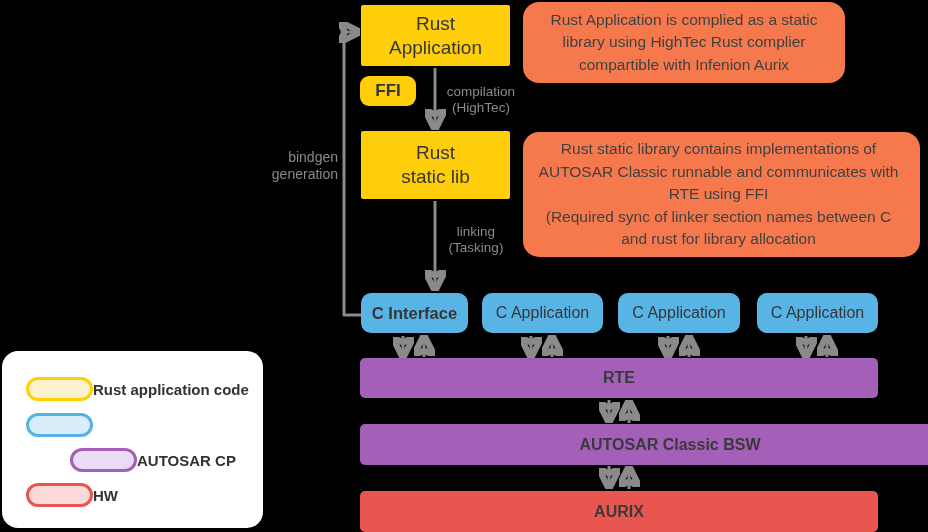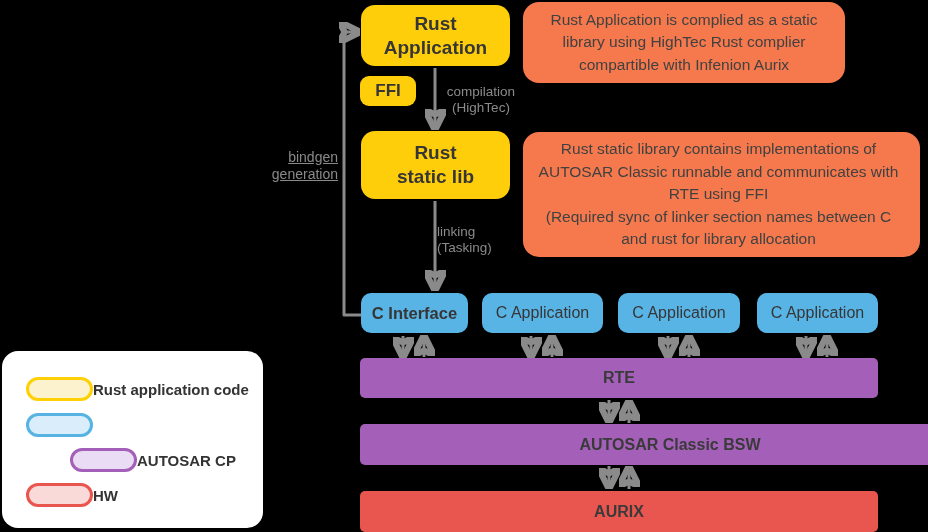--- a/index.html
+++ b/index.html
@@ -17,21 +17,21 @@
   .connectors{position:absolute;left:0;top:0;width:928px;height:532px;}
   .connectors path{stroke:var(--gray);stroke-width:3;fill:none;stroke-linejoin:round;}
 
   .box{
     position:absolute;
     display:flex;align-items:center;justify-content:center;
     text-align:center;
     color:var(--text-dark);
     box-sizing:border-box;
   }
-  .yellow-node{background:var(--yellow);border-radius:14px;font-weight:bold;font-size:19px;line-height:1.25;}
+  .yellow-node{background:var(--yellow);border-radius:2px;font-weight:normal;font-size:19px;line-height:1.25;}
   .ffi-node{background:var(--yellow);border-radius:9px;font-weight:bold;font-size:17px;}
   .blue-node{background:var(--blue);border-radius:10px;font-size:16px;}
   .blue-node.bold{font-weight:bold;font-size:16.5px;}
   .bar{background:var(--purple);border-radius:5px;font-weight:bold;font-size:16px;color:#3a3a3a;}
   .bar.red{background:var(--red);}
   .note{
     position:absolute;
     background:var(--orange);
     border-radius:16px;
     color:#414141;
@@ -98,23 +98,23 @@
   </svg>
 
   <div class="box yellow-node pre" style="left:361px;top:5px;width:149px;height:61px;">Rust
 Application</div>
   <div class="box ffi-node" style="left:360px;top:76px;width:56px;height:30px;">FFI</div>
   <div class="box yellow-node pre" style="left:361px;top:131px;width:149px;height:68px;">Rust
 static lib</div>
 
   <div class="edge-label" style="left:441px;top:84px;width:80px;text-align:center;">compilation
 (HighTec)</div>
-  <div class="edge-label" style="left:437px;top:224px;width:78px;">linking
+  <div class="edge-label" style="left:437px;top:224px;width:78px;text-align:center;">linking
 (Tasking)</div>
-  <div class="edge-label" style="left:238px;top:149px;width:100px;text-align:right;font-size:14px;text-decoration:underline;">bindgen
+  <div class="edge-label" style="left:238px;top:149px;width:100px;text-align:right;font-size:14px;">bindgen
 generation</div>
 
   <div class="box blue-node bold" style="left:361px;top:293px;width:107px;height:40px;">C Interface</div>
   <div class="box blue-node" style="left:482px;top:293px;width:121px;height:40px;">C Application</div>
   <div class="box blue-node" style="left:618px;top:293px;width:122px;height:40px;">C Application</div>
   <div class="box blue-node" style="left:757px;top:293px;width:121px;height:40px;">C Application</div>
 
   <div class="box bar" style="left:360px;top:358px;width:518px;height:40px;">RTE</div>
   <div class="box bar" style="left:360px;top:424px;width:620px;height:41px;">AUTOSAR Classic BSW</div>
   <div class="box bar red" style="left:360px;top:491px;width:518px;height:41px;">AURIX</div>

